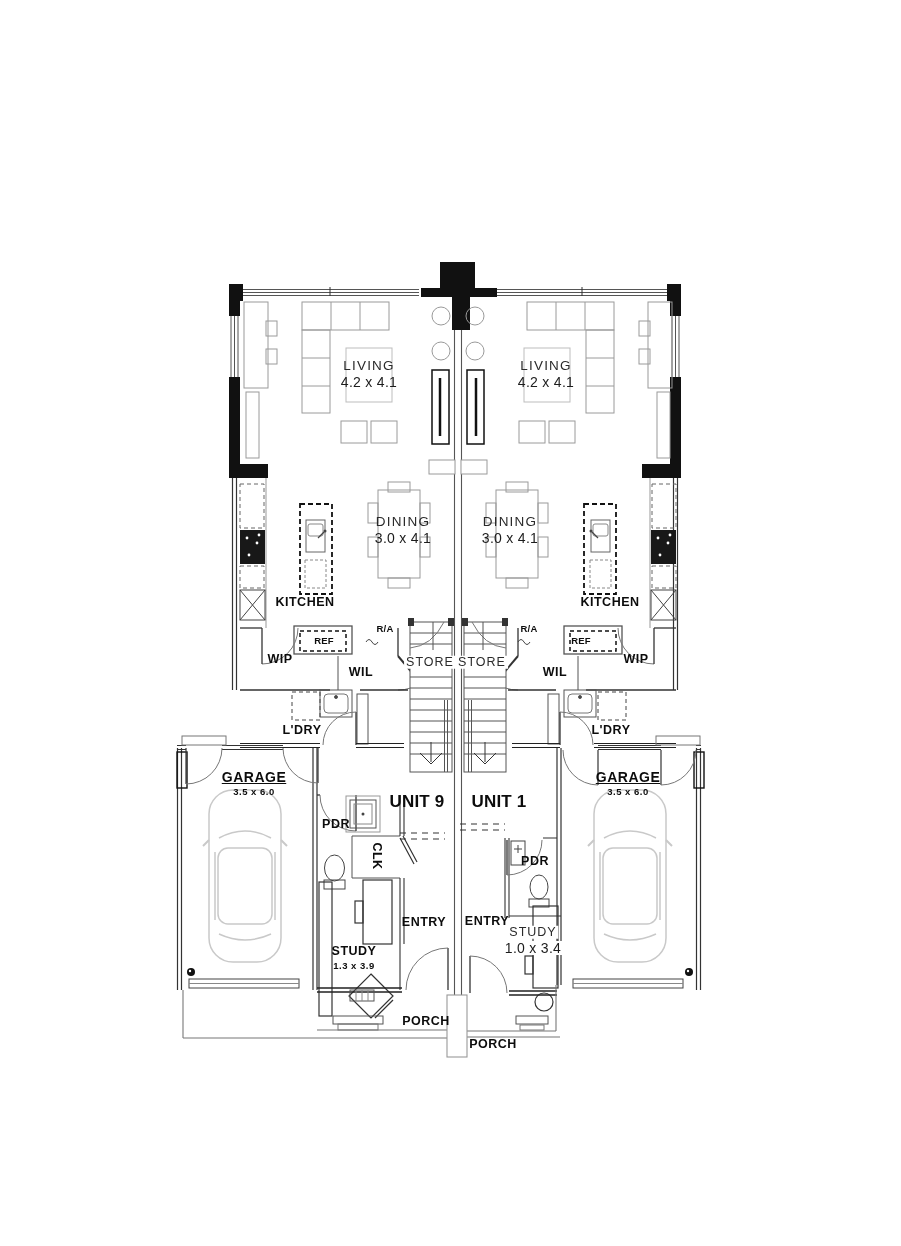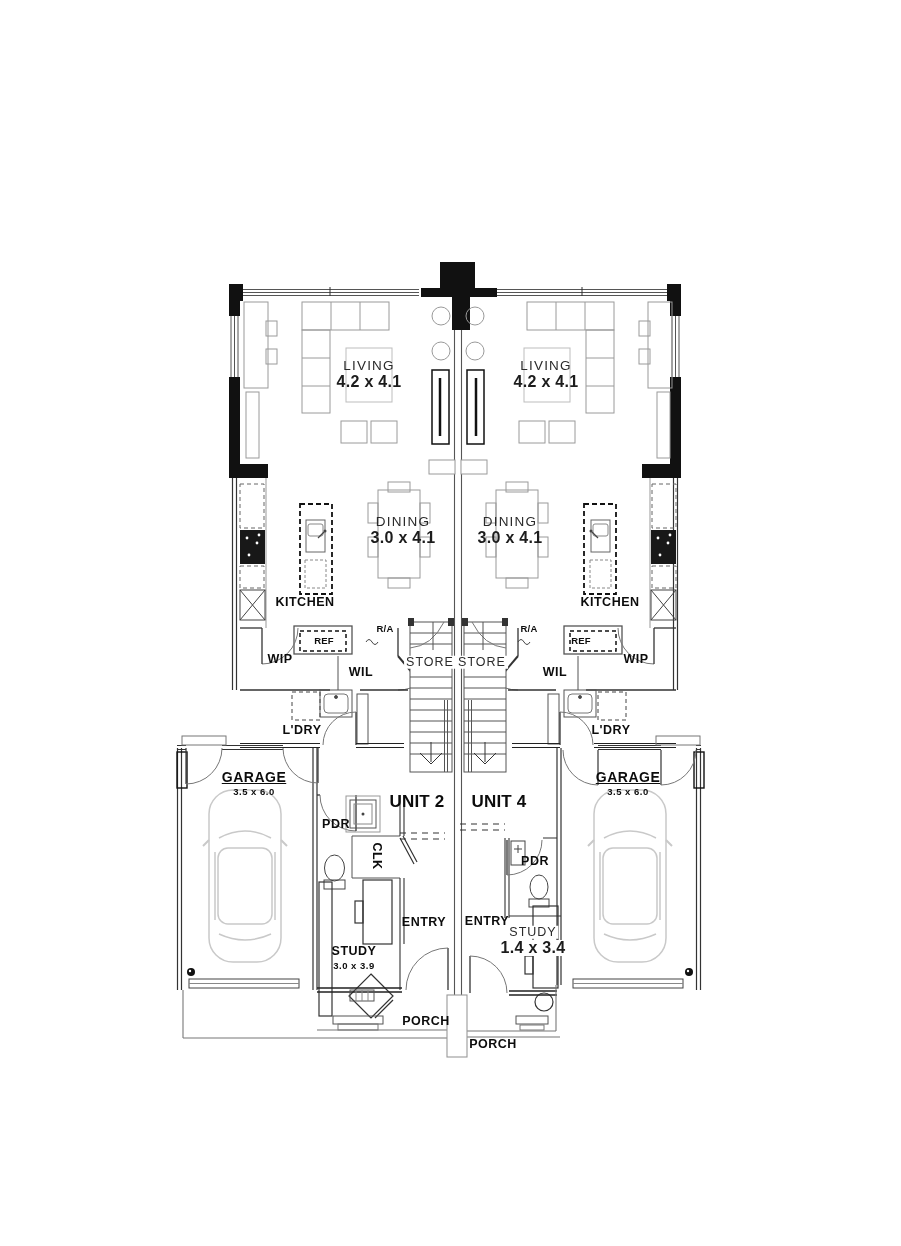--- a/index.html
+++ b/index.html
@@ -5,21 +5,21 @@
   html,body{margin:0;padding:0;background:#fff;}
   #canvas{position:relative;width:901px;height:1246px;background:#fff;overflow:hidden;
           font-family:"Liberation Sans",sans-serif;}
   #plan-svg{position:absolute;left:0;top:0;}
   .lb{position:absolute;transform:translate(-50%,-50%);color:#0c0c0c;white-space:nowrap;
       letter-spacing:.5px;line-height:1;}
   .b{font-weight:bold;font-size:12.5px;}
   .b13{font-weight:bold;font-size:14px;text-decoration:underline;}
   .lt{font-weight:400;font-size:13.5px;color:#2a2a2a;letter-spacing:1.2px;}
   .lt12{font-weight:400;font-size:12.5px;color:#2a2a2a;letter-spacing:1px;}
-  .dim{font-weight:700;font-size:16px;color:#1c1c1c;letter-spacing:.3px;}
+  .dim{font-weight:400;font-size:14px;color:#1c1c1c;letter-spacing:.3px;}
   .dimb{font-weight:bold;font-size:9.5px;text-align:right;}
   .unit{font-weight:bold;font-size:17px;letter-spacing:.2px;}
   .sm{font-weight:bold;font-size:9.5px;letter-spacing:.2px;}
   .bgw{background:#fff;padding:0 2px;}
   .rot{transform:translate(-50%,-50%) rotate(90deg);}
 </style>
 </head>
 <body>
 
 <div id="canvas">
@@ -373,31 +373,31 @@
 <div class="lb lt12 bgw" style="left:482px;top:662px">STORE</div>
 
 <div class="lb b" style="left:302px;top:730px">L'DRY</div>
 <div class="lb b" style="left:611px;top:730px">L'DRY</div>
 
 <div class="lb b13" style="left:254px;top:777px">GARAGE</div>
 <div class="lb dimb" style="left:254px;top:792px">3.5 x 6.0</div>
 <div class="lb b13" style="left:628px;top:777px">GARAGE</div>
 <div class="lb dimb" style="left:628px;top:792px">3.5 x 6.0</div>
 
-<div class="lb unit" style="left:417px;top:801px">UNIT 2</div>
-<div class="lb unit" style="left:499px;top:801px">UNIT 4</div>
+<div class="lb unit" style="left:417px;top:801px">UNIT 9</div>
+<div class="lb unit" style="left:499px;top:801px">UNIT 1</div>
 
 <div class="lb b" style="left:336px;top:824px">PDR</div>
 <div class="lb b" style="left:535px;top:861px">PDR</div>
 <div class="lb b rot" style="left:377px;top:856px">CLK</div>
 
 <div class="lb b" style="left:424px;top:922px">ENTRY</div>
 <div class="lb b" style="left:487px;top:921px">ENTRY</div>
 
 <div class="lb b" style="left:354px;top:951px">STUDY</div>
-<div class="lb dimb" style="left:354px;top:966px">3.0 x 3.9</div>
+<div class="lb dimb" style="left:354px;top:966px">1.3 x 3.9</div>
 <div class="lb lt12 bgw" style="left:533px;top:932px">STUDY</div>
-<div class="lb dim bgw" style="left:533px;top:948px">1.4 x 3.4</div>
+<div class="lb dim bgw" style="left:533px;top:948px">1.0 x 3.4</div>
 
 <div class="lb b" style="left:426px;top:1021px">PORCH</div>
 <div class="lb b" style="left:493px;top:1044px">PORCH</div>
 
 </div>
 
 </body></html>

